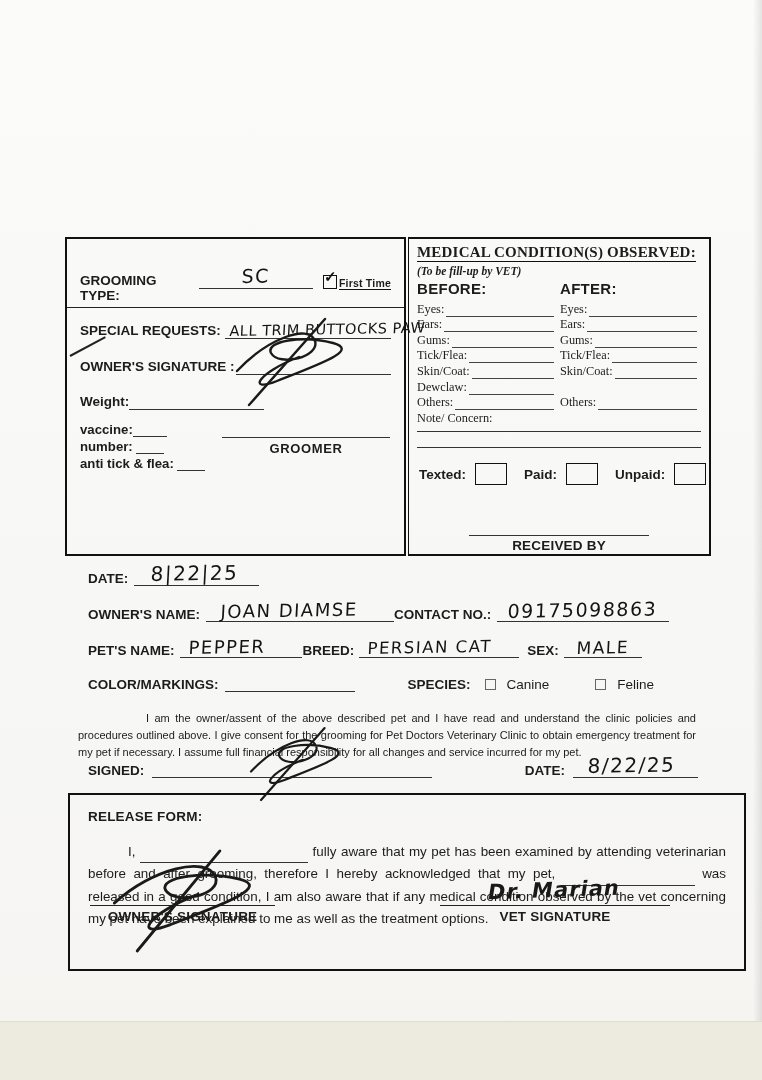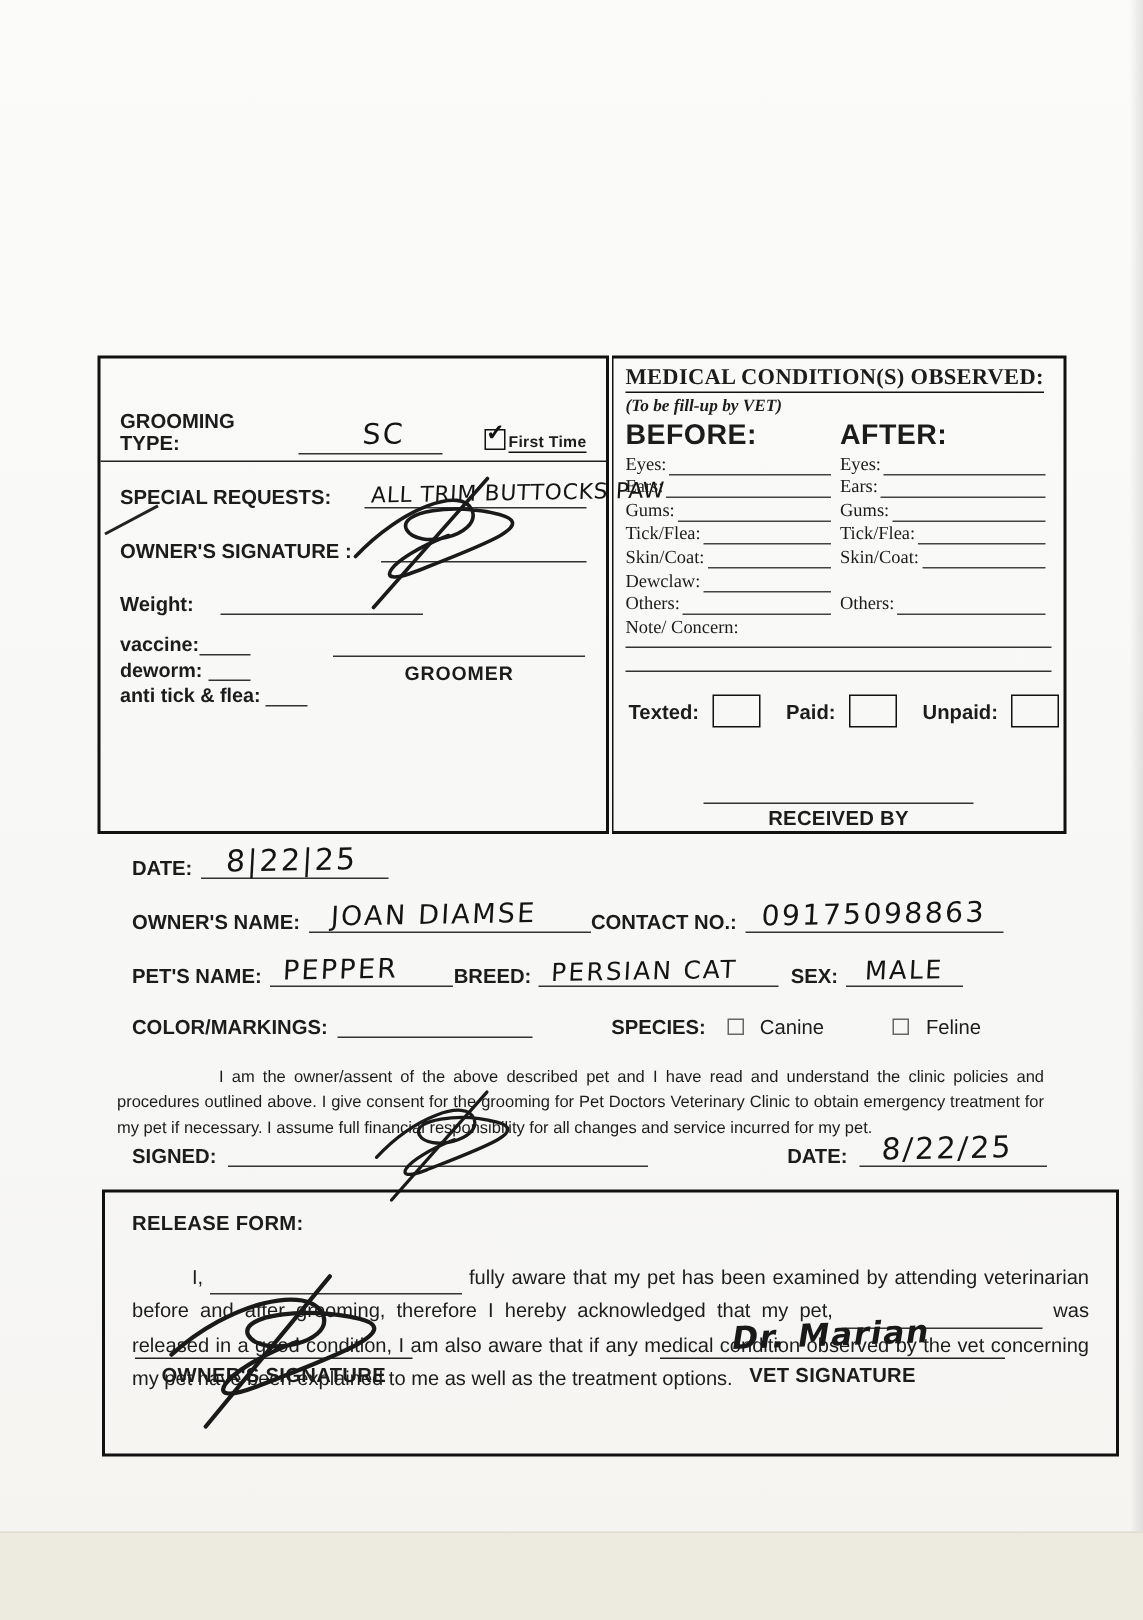--- a/index.html
+++ b/index.html
@@ -16,35 +16,35 @@
   .intro{margin:16px 0 0 88px;width:614px;font-size:13.3px;line-height:1.62;text-align:justify;}
 
   
   .boxes{position:absolute;left:65px;top:237px;display:flex;}
   .lbox{position:relative;width:337px;height:315px;border:2.2px solid #111;background:transparent;}
   .rbox{position:relative;width:300px;height:315px;border:2.2px solid #111;border-left-width:1.6px;margin-left:2px;}
   .lbl{font-weight:bold;font-size:13.5px;}
   .uline{position:relative;display:inline-block;border-bottom:1.2px solid #333;height:15px;vertical-align:bottom;}
   .hw{font-family:"DejaVu Sans",sans-serif;color:#141414;letter-spacing:1.5px;transform:skewX(-4deg) rotate(-1deg);transform-origin:left bottom;white-space:nowrap;}
   .hwv{position:absolute;bottom:-1px;left:10px;}
-  .row-abs{position:absolute;left:13px;right:13px;display:flex;align-items:flex-end;gap:18px;}
+  .row-abs{position:absolute;left:13px;right:13px;display:flex;}
   .divider{position:absolute;left:0;right:0;top:68px;border-top:1.6px solid #222;}
   .cb-sm{position:relative;display:inline-block;width:12px;height:12px;border:1.6px solid #111;vertical-align:-2px;}
   .ck{position:absolute;left:0px;top:-8px;font-size:15px;font-weight:bold;color:#111;}
   .ft-lbl{font-size:10.5px;font-weight:bold;border-bottom:1.2px solid #111;margin-left:2px;letter-spacing:.2px;}
   .groomer{position:absolute;right:14px;top:198px;width:168px;text-align:center;border-top:1.4px solid #333;padding-top:3px;font-weight:bold;font-size:13px;letter-spacing:.6px;}
   .smallrow{position:absolute;left:13px;font-weight:bold;font-size:13.2px;}
   .sig-svg{position:absolute;pointer-events:none;}
   .pen-mark{position:absolute;background:#222;height:2px;transform-origin:left center;}
 
   
   .mc-title{position:absolute;left:8px;top:5px;font-family:"Liberation Serif",serif;font-weight:bold;font-size:15px;border-bottom:1.6px solid #111;letter-spacing:.2px;}
   .mc-sub{position:absolute;left:8px;top:26px;font-family:"Liberation Serif",serif;font-weight:bold;font-style:italic;font-size:11.5px;}
   .mc-ba{position:absolute;left:8px;right:6px;top:41px;display:flex;}
-  .mc-ba span{width:50%;font-weight:bold;font-size:19px;letter-spacing:.3px;}
+  .mc-ba span{width:50%;font-weight:bold;font-size:15px;letter-spacing:.3px;}
   .mc-rows{position:absolute;left:8px;right:6px;top:62px;}
   .mc-row{display:flex;height:15.6px;margin-bottom:0;}
   .mc-cell{display:flex;align-items:flex-end;width:50%;padding-right:6px;box-sizing:border-box;}
   .mc-lbl{font-family:"Liberation Serif",serif;font-size:12.3px;white-space:nowrap;}
   .mc-line{flex:1;border-bottom:1px solid #444;height:12px;margin-left:2px;}
   .mc-fullline{position:absolute;left:8px;right:8px;border-top:1.1px solid #333;}
   .pay-row{position:absolute;left:10px;top:224px;display:flex;align-items:center;gap:9px;}
   .pay-lbl{font-weight:bold;font-size:13.5px;}
   .pay-box{width:30px;height:20px;border:1.6px solid #111;margin-right:8px;}
   .receivedby{position:absolute;left:60px;width:180px;top:296px;border-top:1.2px solid #333;text-align:center;font-weight:bold;font-size:13.5px;padding-top:2px;letter-spacing:.2px;}
@@ -114,21 +114,21 @@
         <path d="M118 18 L 42 104"></path>
       </g>
     </svg>
 
     <div class="row-abs" style="top:155px;">
       <span class="lbl">Weight:</span>
       <span class="uline" style="width:135px;"></span>
     </div>
 
     <div class="smallrow" style="top:182px;"><span>vaccine:</span><span class="uline" style="width:34px;"></span></div>
-    <div class="smallrow" style="top:199px;"><span>deworm:</span>&nbsp;<span class="uline" style="width:28px;"></span></div>
+    <div class="smallrow" style="top:199px;"><span>number:</span>&nbsp;<span class="uline" style="width:28px;"></span></div>
     <div class="smallrow" style="top:216px;"><span>anti tick &amp; flea:</span>&nbsp;<span class="uline" style="width:28px;"></span></div>
 
     <div class="groomer"><span>GROOMER</span></div>
   </div>
 
   <div class="rbox">
     <div class="mc-title">MEDICAL CONDITION(S) OBSERVED:</div>
     <div class="mc-sub">(To be fill-up by VET)</div>
     <div class="mc-ba">
       <span>BEFORE:</span>

